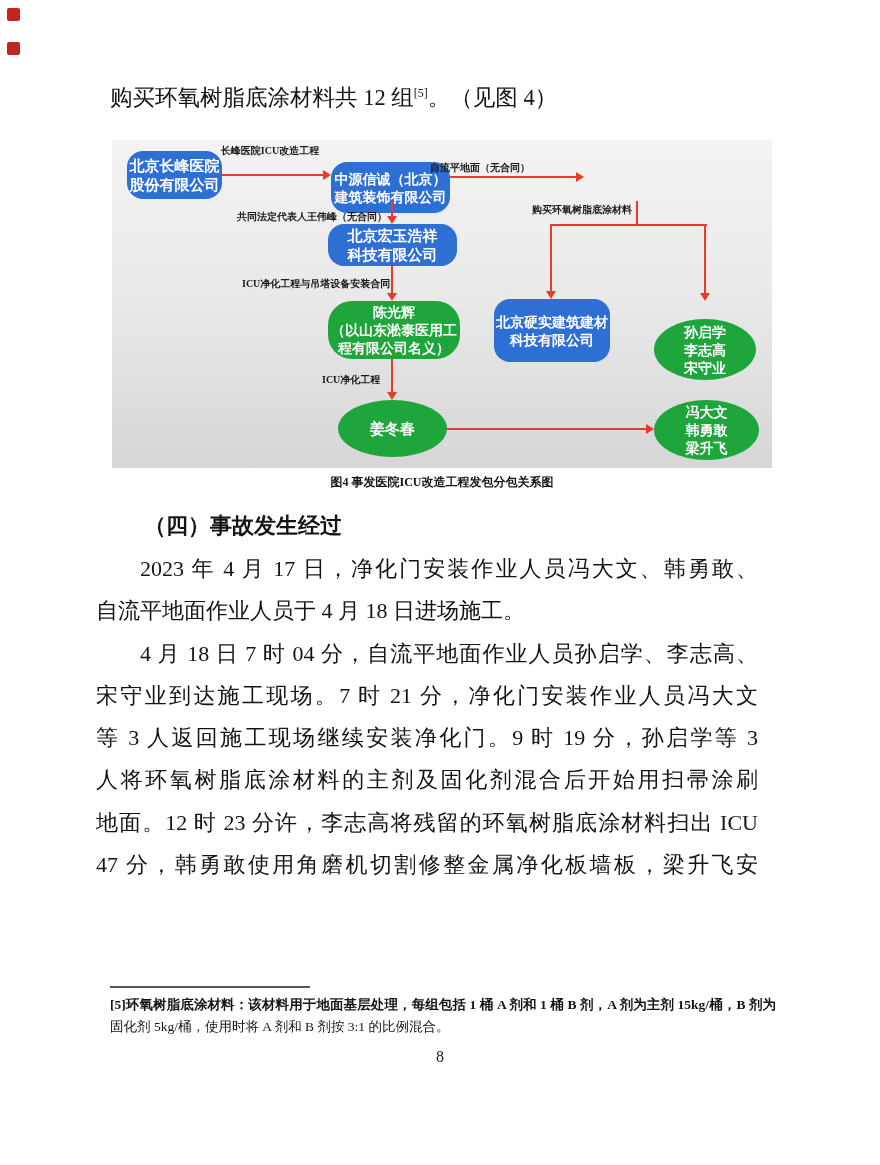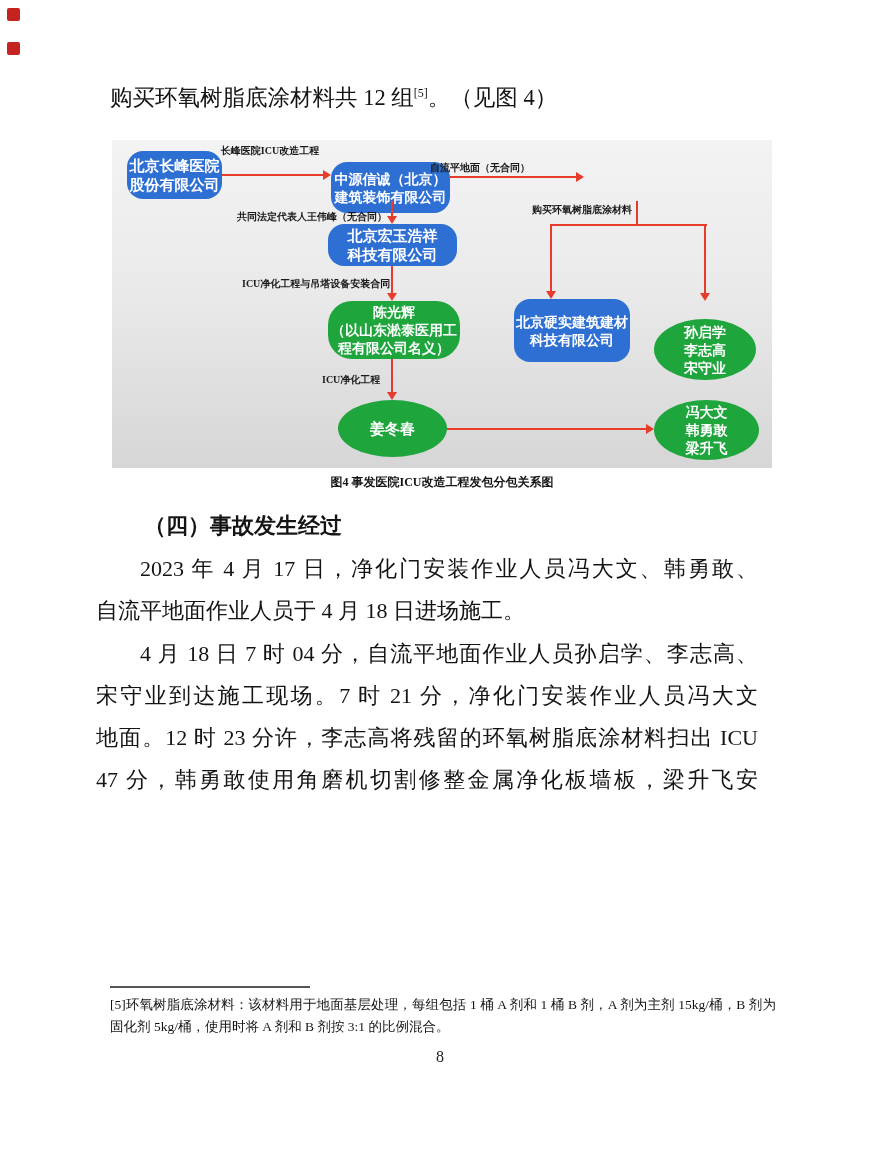--- a/index.html
+++ b/index.html
@@ -33,21 +33,21 @@
            font-size:12px;font-weight:bold;}
   .heading{position:absolute;left:100px;top:511px;width:662px;font-size:22px;font-weight:bold;text-indent:44px;}
 
   .bodytext{position:absolute;left:96px;top:548px;width:662px;font-size:22px;}
   .bline{line-height:42.3px;height:42.3px;overflow:hidden;}
   .jline{text-align:justify;text-align-last:justify;}
   .indent{text-indent:44px;}
 
   .fn-divider{position:absolute;left:110px;top:986px;width:200px;border-top:2px solid #555;}
   .footnote{position:absolute;left:110px;top:994px;width:666px;font-size:13.5px;line-height:21.5px;}
-  .fn-j{text-align:justify;text-align-last:justify;}
+  .fn-j{text-align:justify;text-align-last:justify;font-weight:bold;}
   .pagenum{position:absolute;left:0;top:1048px;width:880px;text-align:center;font-size:16px;color:#222;}
 </style>
 </head>
 <body>
 
 <div class="page">
 
   <div class="red-mark" style="left:7px;top:8px;"></div>
   <div class="red-mark" style="left:7px;top:42px;"></div>
 
@@ -65,21 +65,21 @@
     </div>
     <div class="node blue" style="left:216px;top:84px;width:129px;height:42px;">
       <div>北京宏玉浩祥</div>
       <div>科技有限公司</div>
     </div>
     <div class="node grect small" style="left:216px;top:161px;width:132px;height:58px;">
       <div>陈光辉</div>
       <div>（以山东淞泰医用工</div>
       <div>程有限公司名义）</div>
     </div>
-    <div class="node blue small" style="left:382px;top:159px;width:116px;height:63px;margin-left:20px;">
+    <div class="node blue small" style="left:382px;top:159px;width:116px;height:63px;">
       <div>北京硬实建筑建材</div>
       <div>科技有限公司</div>
     </div>
     <div class="node ellipse small" style="left:542px;top:179px;width:102px;height:61px;">
       <div>孙启学</div>
       <div>李志高</div>
       <div>宋守业</div>
     </div>
     <div class="node ellipse" style="left:226px;top:260px;width:109px;height:57px;">
       <div>姜冬春</div>
@@ -124,20 +124,22 @@
 
   <div class="caption">图4 事发医院ICU改造工程发包分包关系图</div>
 
   <div class="heading">（四）事故发生经过</div>
 
   <div class="bodytext">
     <div class="bline jline indent">2023 年 4 月 17 日，净化门安装作业人员冯大文、韩勇敢、</div>
     <div class="bline">自流平地面作业人员于 4 月 18 日进场施工。</div>
     <div class="bline jline indent">4 月 18 日 7 时 04 分，自流平地面作业人员孙启学、李志高、</div>
     <div class="bline jline">宋守业到达施工现场。7 时 21 分，净化门安装作业人员冯大文</div>
+    <div class="bline jline">等 3 人返回施工现场继续安装净化门。9 时 19 分，孙启学等 3</div>
+    <div class="bline jline">人将环氧树脂底涂材料的主剂及固化剂混合后开始用扫帚涂刷</div>
     <div class="bline jline">地面。12 时 23 分许，李志高将残留的环氧树脂底涂材料扫出 ICU</div>
     <div class="bline jline">47 分，韩勇敢使用角磨机切割修整金属净化板墙板，梁升飞安</div>
   </div>
 
   <div class="fn-divider"></div>
   <div class="footnote">
     <div class="fn-j">[5]环氧树脂底涂材料：该材料用于地面基层处理，每组包括 1 桶 A 剂和 1 桶 B 剂，A 剂为主剂 15kg/桶，B 剂为</div>
     <div>固化剂 5kg/桶，使用时将 A 剂和 B 剂按 3:1 的比例混合。</div>
   </div>
 

